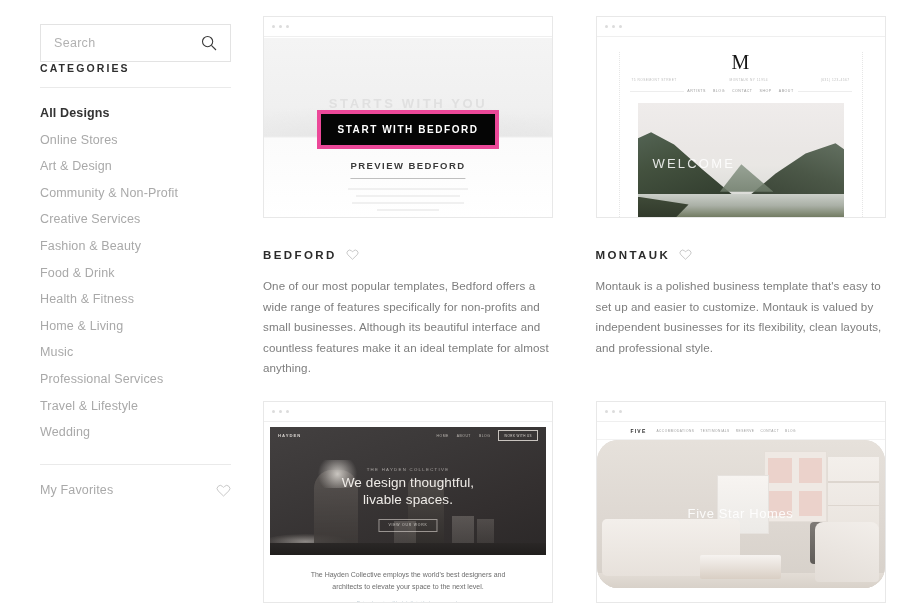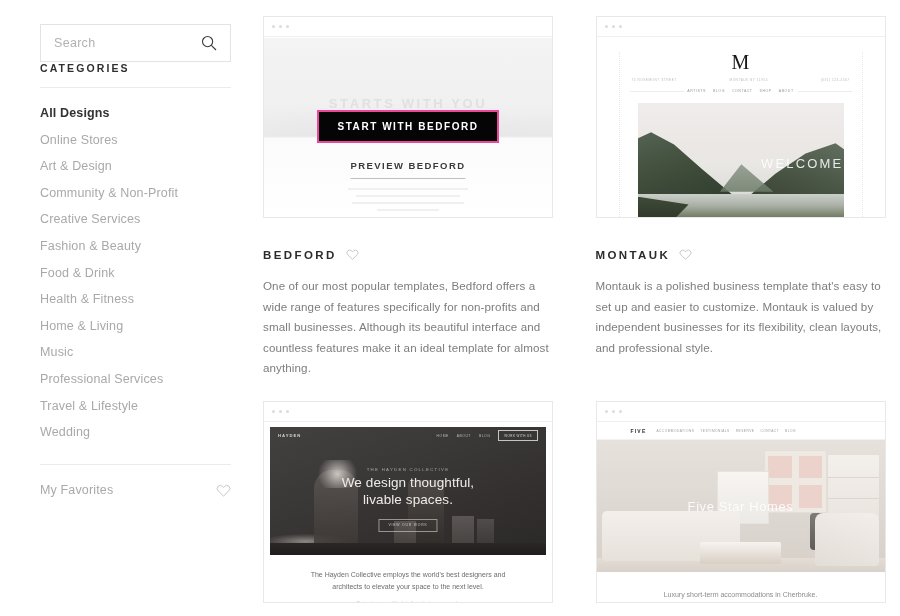--- a/index.html
+++ b/index.html
@@ -76,24 +76,24 @@
       radial-gradient(ellipse 120px 40px at 18% 100%, #e4e4e4 0%, rgba(228,228,228,0) 70%),
       radial-gradient(ellipse 150px 52px at 62% 105%, #e0e0e0 0%, rgba(224,224,224,0) 70%),
       radial-gradient(ellipse 100px 34px at 95% 100%, #e6e6e6 0%, rgba(230,230,230,0) 70%);
   }
   .bedford-ghost {
     position: absolute; top: 58px; left: 0; right: 0; text-align: center;
     font-size: 13px; font-weight: bold; letter-spacing: 2.6px; color: #e0e0e0;
   }
   .start-btn {
     position: absolute; top: 72px; left: 50%; transform: translateX(-50%);
-    width: 182px; height: 33px; background: #050505;
+    width: 182px; height: 39px; background: #050505;
     display: flex; align-items: center; justify-content: center;
     color: #fff; font-size: 10px; font-weight: bold; letter-spacing: 1.55px;
-    cursor: pointer; border: 2px solid #ec4899;
+    cursor: pointer; border: 4px solid #ec4899;
   }
   .preview-link {
     position: absolute; top: 122px; left: 50%; transform: translateX(-50%);
     font-size: 9.5px; font-weight: bold; letter-spacing: 1.45px; color: #3a3a3a;
     border-bottom: 1px solid #bfbfbf; padding-bottom: 7px; cursor: pointer;
     white-space: nowrap;
   }
   .bedford-lines {
     position: absolute; top: 150px; left: 0; right: 0;
     display: flex; flex-direction: column; align-items: center; gap: 5px;
@@ -143,21 +143,21 @@
   .mk-water {
     position:absolute; left:0; right:0; bottom:0; height:24%;
     background: linear-gradient(180deg, #cbcfc9 0%, #aab0a6 40%, #55603f 100%);
   }
   .mk-water-l {
     position:absolute; left:0; bottom:0; width:40%; height:22%;
     background: linear-gradient(180deg, #3f4a38 0%, #2d3527 100%);
     clip-path: polygon(0 0, 62% 30%, 40% 100%, 0 100%);
   }
   .mk-welcome {
-    position: absolute; top: 44%; left: 0; right: 0; text-align: right;
+    position: absolute; top: 44%; left: 15px; right: 0; text-align: left;
     color: rgba(255,255,255,.86); font-size: 13px; letter-spacing: 2.2px;
     font-family: "Liberation Sans", sans-serif;
   }
 
   
   .hayden-page { position:absolute; inset:0; background:#fff; }
   .hayden-hero {
     margin: 4px 6px 0 6px; height: 128px; position: relative; overflow:hidden;
     background: linear-gradient(160deg, #434040 0%, #3b3838 35%, #332f2f 70%, #2b2828 100%);
   }
@@ -225,21 +225,21 @@
   .hayden-credit span { color: #a9bcc6; }
 
   
   .five-page { position:absolute; inset:0; background:#fff; }
   .five-topbar {
     height: 17px; display:flex; align-items:center; gap: 10px; padding: 0 34px;
     border-bottom: 1px solid #f2f2f2;
   }
   .five-logo { font-size: 5px; font-weight: bold; letter-spacing: 1.2px; color: #2d2d2d; }
   .five-nav { display:flex; gap: 6px; font-size: 3.2px; letter-spacing:.5px; color:#9c9c9c; }
-  .five-hero { height: 132px; position:relative; overflow:hidden; background:#ded9d4; }
+  .five-hero { height: 148px; position:relative; overflow:hidden; background:#ded9d4;border-radius:21px; }
   .fv-wall {
     position:absolute; inset:0;
     background: linear-gradient(180deg, #e6e1db 0%, #ded8d2 52%, #d6d0c9 100%);
   }
   .fv-window {
     position:absolute; right: 20%; top: 8%; width: 22%; height: 48%;
     background: #efe9e4; border: 1.5px solid #e4ded8;
   }
   .fv-window i {
     position:absolute; background:#e9c9c3; opacity:.75;

